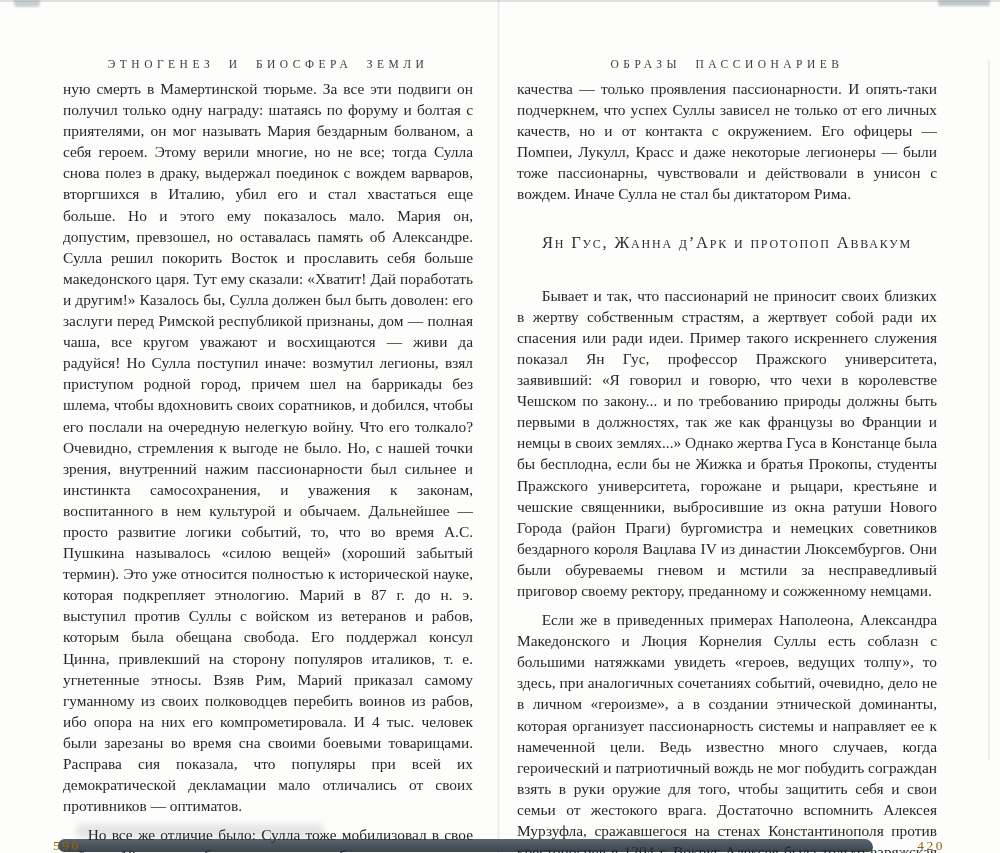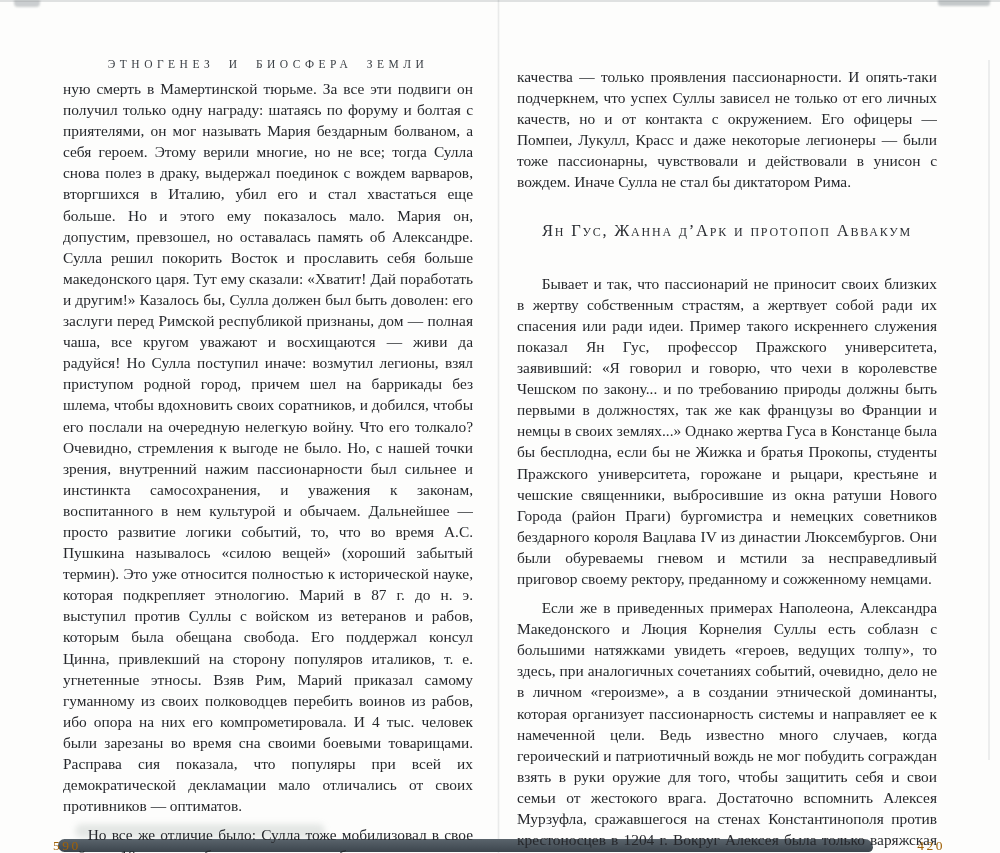--- a/index.html
+++ b/index.html
@@ -132,20 +132,21 @@
   <div class="page page-left">
     <div class="running-header">ЭТНОГЕНЕЗ И БИОСФЕРА ЗЕМЛИ</div>
     <div class="body-text">
       <p class="para">ную смерть в Мамертинской тюрьме. За все эти подвиги он получил только одну награду: шатаясь по форуму и болтая с приятелями, он мог называть Мария бездарным болваном, а себя героем. Этому верили многие, но не все; тогда Сулла снова полез в драку, выдержал поединок с вождем варваров, вторгшихся в Италию, убил его и стал хвастаться еще больше. Но и этого ему показалось мало. Мария он, допустим, превзошел, но оставалась память об Александре. Сулла решил покорить Восток и прославить себя больше македонского царя. Тут ему сказали: «Хватит! Дай поработать и другим!» Казалось бы, Сулла должен был быть доволен: его заслуги перед Римской республикой признаны, дом — полная чаша, все кругом уважают и восхищаются — живи да радуйся! Но Сулла поступил иначе: возмутил легионы, взял приступом родной город, причем шел на баррикады без шлема, чтобы вдохновить своих соратников, и добился, чтобы его послали на очередную нелегкую войну. Что его толкало? Очевидно, стремления к выгоде не было. Но, с нашей точки зрения, внутренний нажим пассионарности был сильнее и инстинкта самосохранения, и уважения к законам, воспитанного в нем культурой и обычаем. Дальнейшее — просто развитие логики событий, то, что во время А.С. Пушкина называлось «силою вещей» (хороший забытый термин). Это уже относится полностью к исторической науке, которая подкрепляет этнологию. Марий в 87 г. до н. э. выступил против Суллы с войском из ветеранов и рабов, которым была обещана свобода. Его поддержал консул Цинна, привлекший на сторону популяров италиков, т. е. угнетенные этносы. Взяв Рим, Марий приказал самому гуманному из своих полководцев перебить воинов из рабов, ибо опора на них его компрометировала. И 4 тыс. человек были зарезаны во время сна своими боевыми товарищами. Расправа сия показала, что популяры при всей их демократической декламации мало отличались от своих противников — оптиматов.</p>
       <p class="para indent">Но все же отличие было: Сулла тоже мобилизовал в свое войско 10 тыс. рабов, но после победы наградил их земельными участками и римским гражданством. Различие между Марией и Суллой больше определяется личными качествами, нежели программами партий. При этом, в отличие от Александра, Сулла не был честолюбив и горд, ибо сам отказался от власти, как только почувствовал себя удовлетворенным. Он был крайне тщеславен и завистлив, но эти</p>
     </div>
     <div class="page-number page-number-left">590</div>
   </div>
 
   <div class="page page-right">
+    <div class="running-header">ОБРАЗЫ ПАССИОНАРИЕВ</div>
     <div class="body-text">
       <p class="para">качества — только проявления пассионарности. И опять-таки подчеркнем, что успех Суллы зависел не только от его личных качеств, но и от контакта с окружением. Его офицеры — Помпеи, Лукулл, Красс и даже некоторые легионеры — были тоже пассионарны, чувствовали и действовали в унисон с вождем. Иначе Сулла не стал бы диктатором Рима.</p>
       <div class="section-heading">Ян Гус, Жанна д’Арк и протопоп Аввакум</div>
       <p class="para indent">Бывает и так, что пассионарий не приносит своих близких в жертву собственным страстям, а жертвует собой ради их спасения или ради идеи. Пример такого искреннего служения показал Ян Гус, профессор Пражского университета, заявивший: «Я говорил и говорю, что чехи в королевстве Чешском по закону... и по требованию природы должны быть первыми в должностях, так же как французы во Франции и немцы в своих землях...» Однако жертва Гуса в Констанце была бы бесплодна, если бы не Жижка и братья Прокопы, студенты Пражского университета, горожане и рыцари, крестьяне и чешские священники, выбросившие из окна ратуши Нового Города (район Праги) бургомистра и немецких советников бездарного короля Вацлава IV из династии Люксембургов. Они были обуреваемы гневом и мстили за несправедливый приговор своему ректору, преданному и сожженному немцами.</p>
       <p class="para indent">Если же в приведенных примерах Наполеона, Александра Македонского и Люция Корнелия Суллы есть соблазн с большими натяжками увидеть «героев, ведущих толпу», то здесь, при аналогичных сочетаниях событий, очевидно, дело не в личном «героизме», а в создании этнической доминанты, которая организует пассионарность системы и направляет ее к намеченной цели. Ведь известно много случаев, когда героический и патриотичный вождь не мог побудить сограждан взять в руки оружие для того, чтобы защитить себя и свои семьи от жестокого врага. Достаточно вспомнить Алексея Мурзуфла, сражавшегося на стенах Константинополя против крестоносцев в 1204 г. Вокруг Алексея была только варяжская дружина и несколько сот добровольцев; все они были убиты. А 400-тысячное население Константинополя позволило крестоносцам жечь</p>
     </div>
     <div class="page-number page-number-right">420</div>
   </div>
 
 </div>

